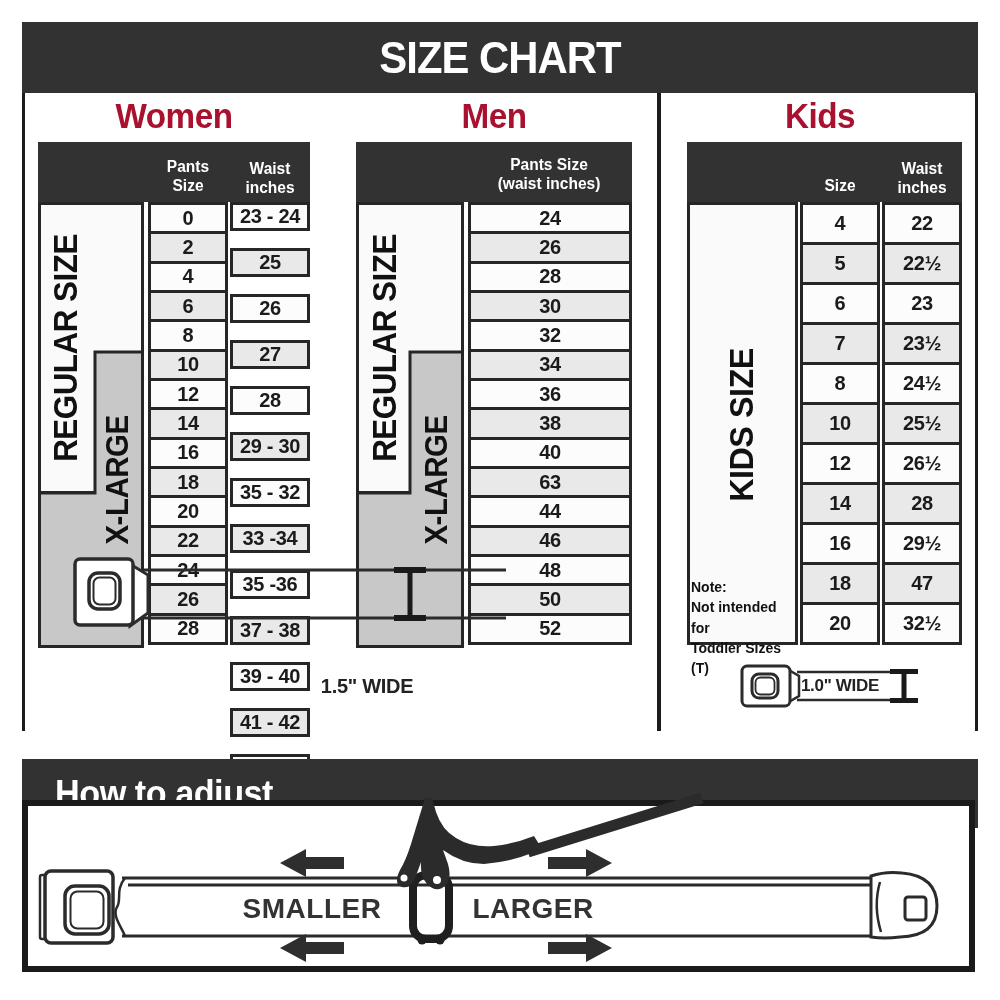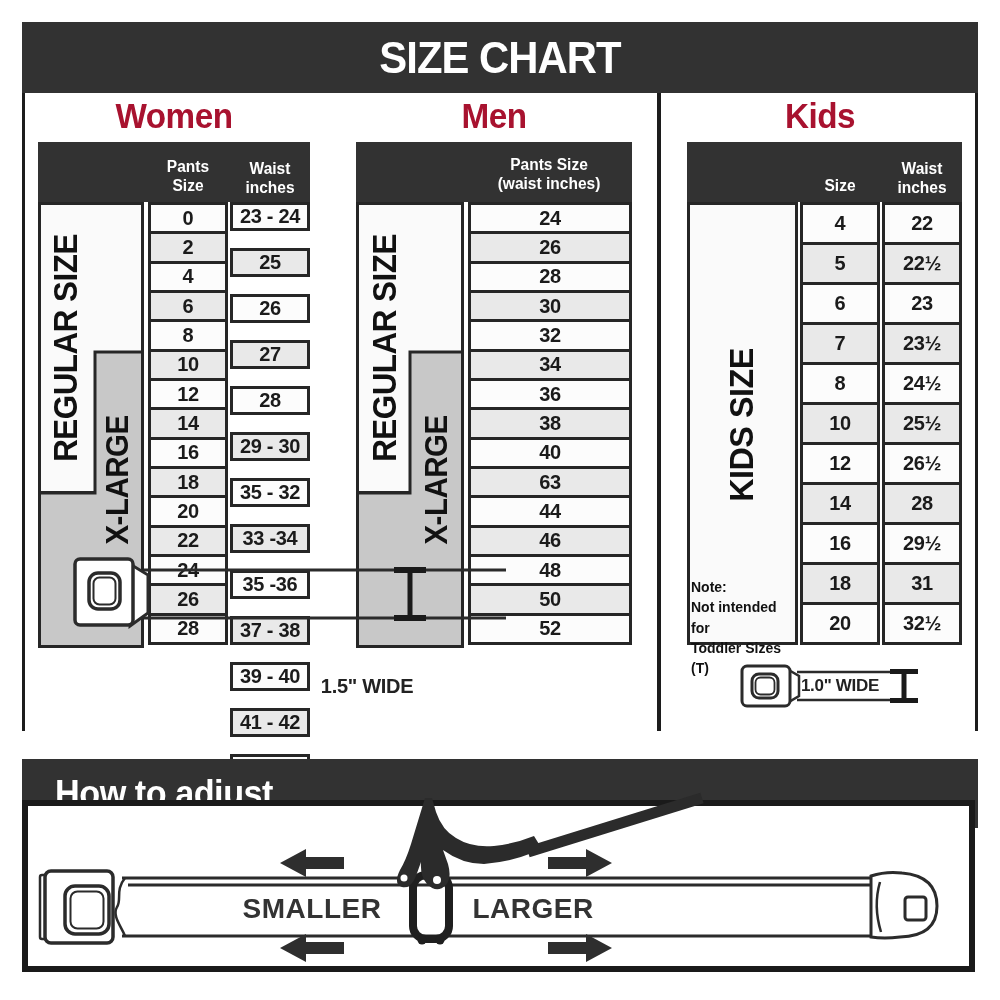--- a/index.html
+++ b/index.html
@@ -180,21 +180,21 @@
 
   <div class="cell">22</div>
       <div class="cell">22½</div>
       <div class="cell">23</div>
       <div class="cell">23½</div>
       <div class="cell">24½</div>
       <div class="cell">25½</div>
       <div class="cell">26½</div>
       <div class="cell">28</div>
       <div class="cell">29½</div>
-      <div class="cell">31</div>
+      <div class="cell">47</div>
       <div class="cell">32½</div>
     </div>
 
   <svg class="abs" style="left:68px;top:552px;overflow:visible;" width="450" height="85" viewBox="0 0 450 85">
 
     <path d="M 76 18 L 438 18 M 76 66 L 438 66" stroke="#2b2b2b" stroke-width="3" fill="none"></path>
 
     <polygon points="62,12 80,23 80,61 62,74" fill="#fff" stroke="#2b2b2b" stroke-width="3"></polygon>
     <rect x="7" y="7" width="58" height="66" rx="5" fill="#fff" stroke="#2b2b2b" stroke-width="3.5"></rect>
     <rect x="21" y="21" width="31" height="36" rx="9" fill="#fff" stroke="#2b2b2b" stroke-width="3.5"></rect>

